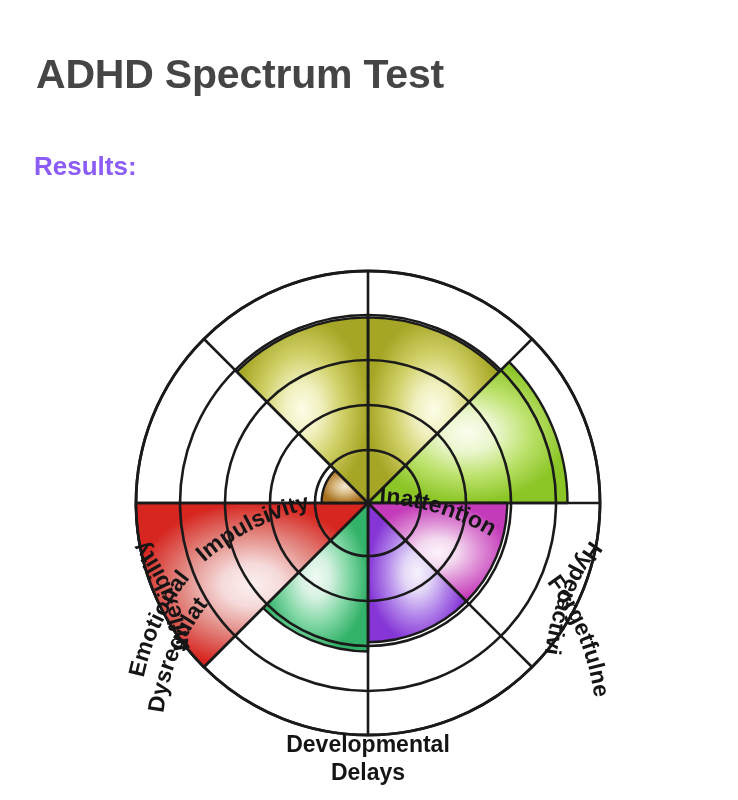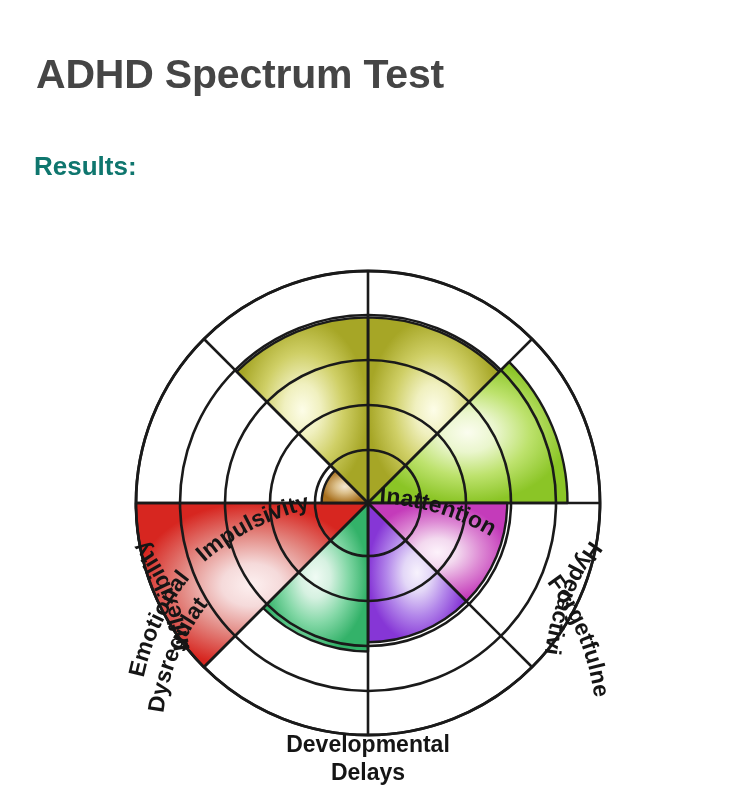--- a/index.html
+++ b/index.html
@@ -33,21 +33,21 @@
     margin: 0;
     line-height: 1.1;
     text-align: center;
   }
   .results-label {
     position: absolute;
     left: 34px;
     top: 152px;
     font-size: 26px;
     font-weight: bold;
-    color: #0f766e;
+    color: #8b5cf6;
     margin: 0;
     line-height: 1.1;
   }
   .chart-wrap {
     position: absolute;
     left: 0px;
     top: 222px;
     width: 738px;
     height: 578px;
   }

